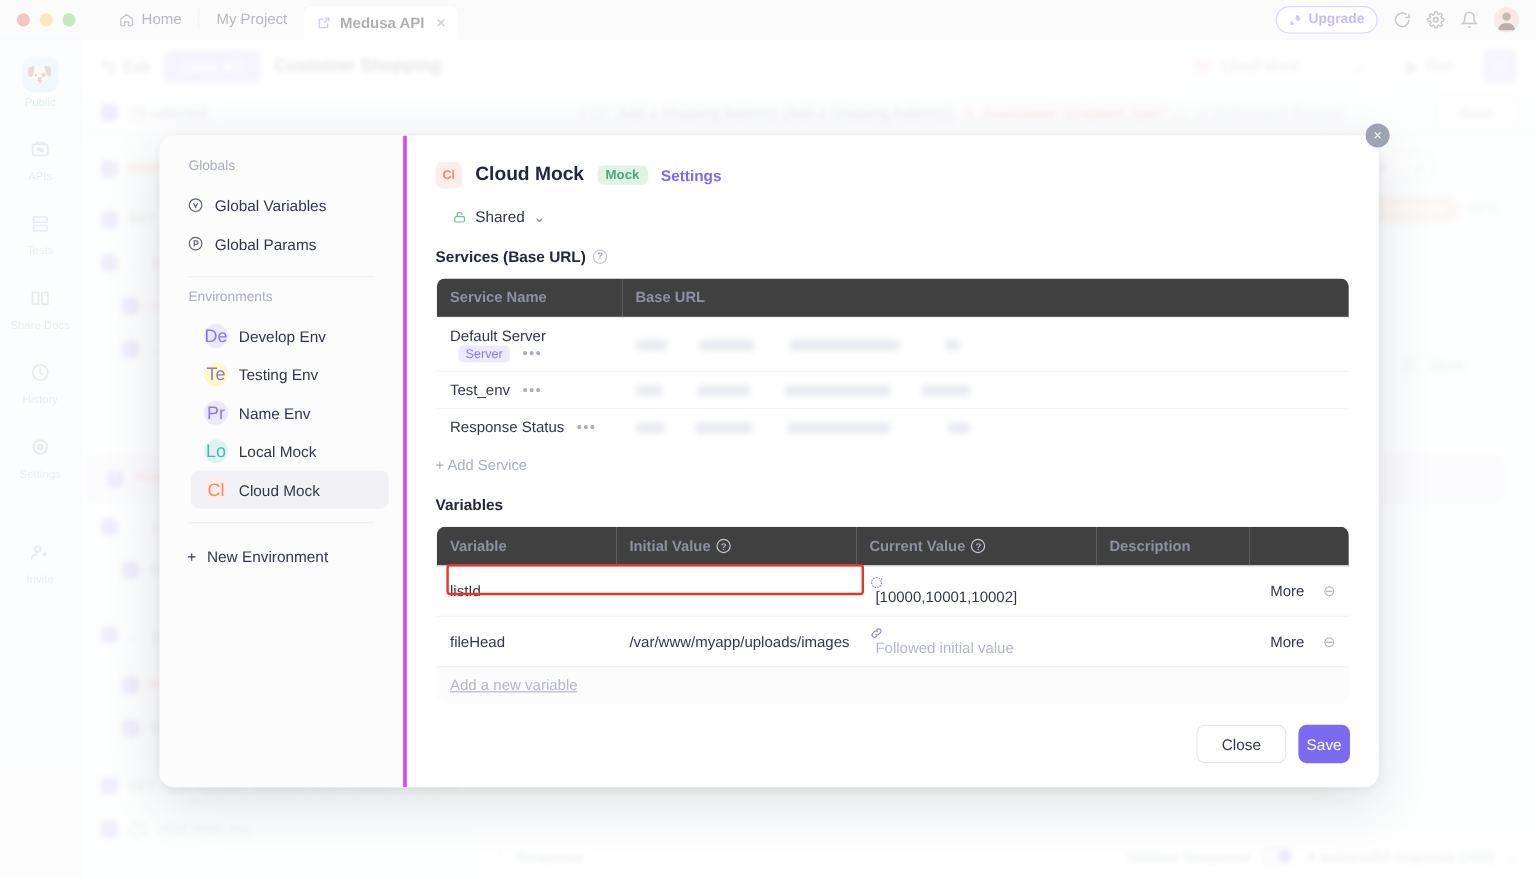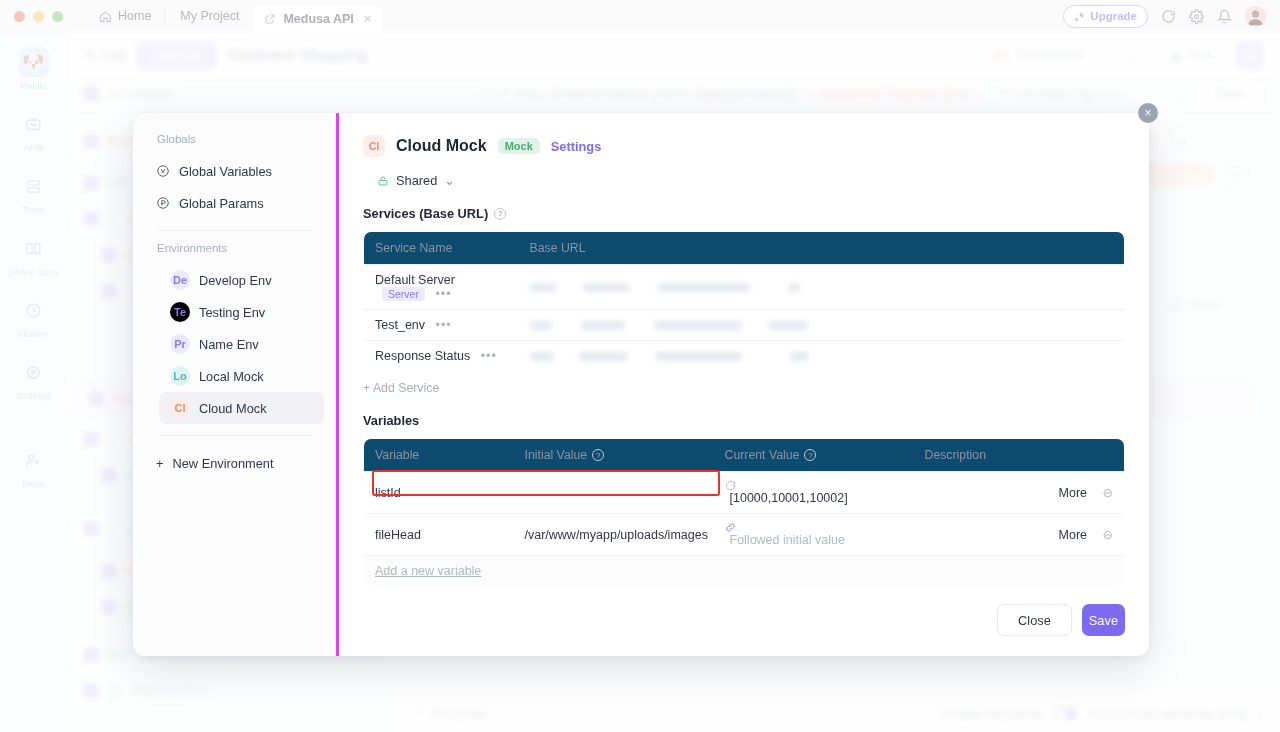--- a/index.html
+++ b/index.html
@@ -184,25 +184,25 @@
     border-right: 3px solid #d946ef; padding: 20px 12px 0 12px;
   }
   .side-cap { font-size: 11.5px; color: #a9aebc; padding: 0 12px 10px 12px; }
   .side-row {
     display: flex; align-items: center; gap: 9px; height: 32px;
     border-radius: 7px; padding: 0 11px; font-size: 12.8px; color: #31364a; cursor: pointer;
   }
   .side-row.active { background: #f2f2f6; }
   .side-div { height: 1px; background: #eff0f4; margin: 11px 12px; }
   .env-badge {
-    width: 20px; height: 20px; border-radius: 10px; font-size: 11px;
-    display: flex; align-items: center; justify-content: center; font-weight: 700;
+    width: 20px; height: 20px; border-radius: 10px; font-size: 15px;
+    display: flex; align-items: center; justify-content: center; font-weight: 400;
   }
   .eb-de { background: #ece9fd; color: #8b7ae3; }
-  .eb-te { background: #000000; color: #8b7ae3; }
+  .eb-te { background: #fef9c3; color: #8b7ae3; }
   .eb-pr { background: #ece9fd; color: #8b7ae3; }
   .eb-lo { background: #dff4f2; color: #52b6ae; }
   .eb-cl { background: #fdeee9; color: #ef8a6d; }
   .side-indent { margin-left: 14px; }
   .newenv { display:flex; align-items:center; gap:9px; height:32px; padding: 0 11px;
     font-size:12.8px; color:#31364a; cursor:pointer; }
 
   .m-main { flex: 1; padding: 22px 24px 0 24px; position: relative; }
   .m-title-row { display: flex; align-items: center; gap: 11px; }
   .m-env-badge {
@@ -222,22 +222,22 @@
   }
   .lock { color: #6cc48a; }
   .sec-title { font-size: 12.8px; font-weight: 700; color: #23273a;
     margin-top: 18px; display:flex; align-items:center; gap:6px; }
   .qmark { width:12px;height:12px;border-radius:50%;border:1px solid #c3c7d3;
     font-size:8px; color:#a9aebc; display:flex;align-items:center;justify-content:center; }
 
   table.tbl { width: 762px; border-collapse: collapse; margin-top: 10px;
     border: 1px solid #eef0f4; border-radius: 8px; overflow:hidden; }
   table.tbl th {
-    text-align: left; font-size: 12.3px; font-weight: 400; color: #8d92a2;
-    padding: 9px 11px; border-bottom: 1px solid #eef0f4; background: #0c4a6e;
+    text-align: left; font-size: 12.3px; font-weight: 700; color: #8d92a2;
+    padding: 9px 11px; border-bottom: 1px solid #eef0f4; background: #404040;
   }
   table.tbl td {
     font-size: 12.5px; color: #31364a; padding: 8px 11px;
     border-bottom: 1px solid #f2f3f7; background: #fff;
   }
   table.tbl tr:last-child td { border-bottom: none; }
   .default-chip {
     background: #eeeafd; color: #8b7ae3; font-size: 10.5px;
     border-radius: 4px; padding: 1px 6px; margin-left: 7px;
   }

